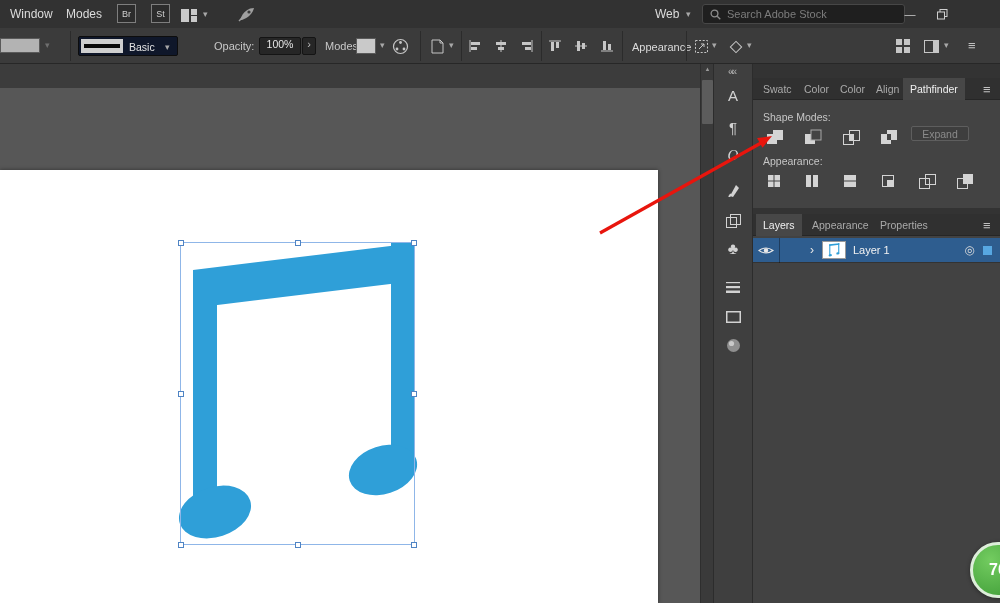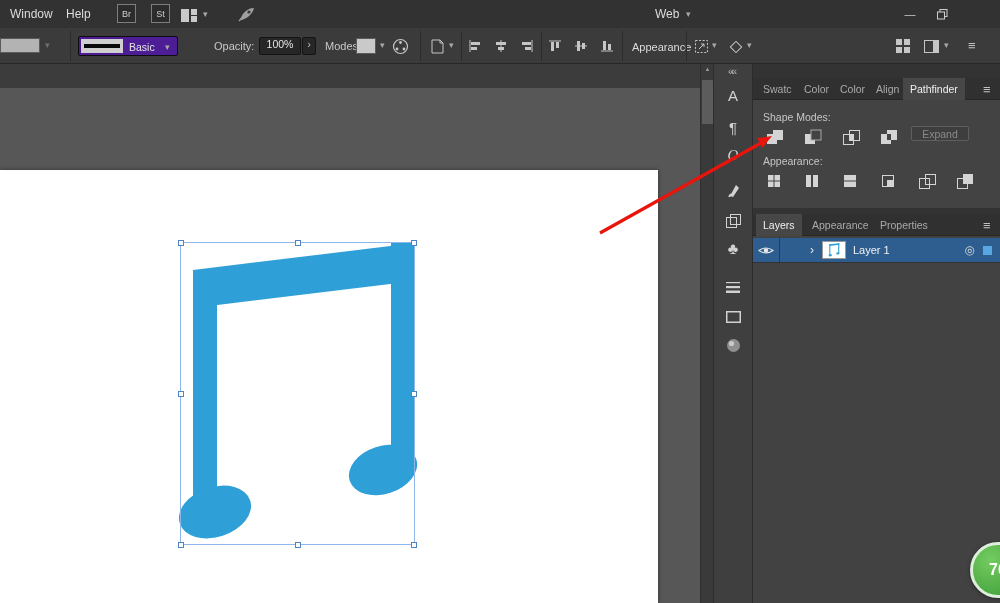--- a/index.html
+++ b/index.html
@@ -47,21 +47,21 @@
   .handle{width:6px;height:6px;background:#ffffff;border:1px solid #4f84c4;position:absolute}
   .selbox{border:1px solid #8fb6e8}
   
   .badge-circle{width:56px;height:56px;border-radius:50%;background:radial-gradient(circle at 35% 30%, #73cc60, #3c9a35);border:3px solid #ddeeda;display:flex;align-items:center;justify-content:center;color:#ffffff;font-weight:bold;font-size:16px;box-shadow:0 1px 4px rgba(0,0,0,.4)}
 </style>
 </head>
 <body>
 
 <div class="ab menubar">
   <span class="menu-item ab" style="left:0;top:0">Window</span>
-  <span class="menu-item ab" style="left:56px;top:0">Help</span>
+  <span class="menu-item ab" style="left:56px;top:0">Modes</span>
 
   <div class="ab badge-sq" style="left:117px;top:4px">Br</div>
   <div class="ab badge-sq" style="left:151px;top:4px">St</div>
 
   <span class="ab" style="left:181px;top:8px">
     <svg width="16" height="13">
         <rect x="0" y="0" width="8" height="13" fill="#c9c9c9"></rect>
         <rect x="10" y="0" width="6" height="6" fill="#c9c9c9"></rect>
         <rect x="10" y="7" width="6" height="6" fill="#c9c9c9"></rect>
       </svg>
@@ -72,36 +72,45 @@
     <svg width="18" height="16">
         <path d="M2 14 C5 5 11 2 16 2 C15 7 10 12 4 14 Z" fill="#9f9f9f"></path>
         <circle cx="11" cy="6" r="1.6" fill="#3a3a3a"></circle>
         <path d="M1 15 L5 11" stroke="#9f9f9f" stroke-width="1.4" fill="none"></path>
       </svg>
   </span>
 
   <span class="ab" style="left:655px;top:0;color:#dcdcdc;font-size:12px;line-height:28px">Web</span>
   <span class="ab chev" style="left:686px;top:10px">▾</span>
 
+  <div class="ab searchbox" style="left:702px;top:4px;width:203px">
+    <span style="display:flex">
+      <svg width="11" height="11">
+          <circle cx="4.5" cy="4.5" r="3.4" fill="none" stroke="#8d8d8d" stroke-width="1.3"></circle>
+          <line x1="7.2" y1="7.2" x2="10.3" y2="10.3" stroke="#8d8d8d" stroke-width="1.3"></line>
+        </svg>
+    </span>
+    <input placeholder="Search Adobe Stock" style="">
+  </div>
 
   <div class="ab winbtn" style="left:898px;top:5px">—</div>
   <div class="ab winbtn" style="left:930px;top:5px">
     <svg width="11" height="11">
         <rect x="3" y="0.5" width="7" height="7" fill="none" stroke="#cfcfcf"></rect>
         <rect x="0.5" y="3" width="7" height="7" fill="#323232" stroke="#cfcfcf"></rect>
       </svg>
   </div>
 </div>
 
 <div class="ab toolbar">
   <div class="ab" style="left:0;top:10px;width:40px;height:15px;background:#b3b3b3;border:1px solid #5a5a5a"></div>
   <span class="ab chev" style="left:45px;top:13px;color:#6f6f6f">▾</span>
   <div class="ab vdiv" style="left:70px;top:3px;height:30px"></div>
 
-  <div class="ab" style="left:78px;top:8px;width:100px;height:20px;background:#4c1d95;border:1px solid #0d0d0d;border-radius:2px">
+  <div class="ab" style="left:78px;top:8px;width:100px;height:20px;background:#0f172a;border:1px solid #0d0d0d;border-radius:2px">
     <div class="ab" style="left:2px;top:2px;width:42px;height:14px;background:#cfcfcf">
       <div class="ab" style="left:3px;top:5px;width:36px;height:4px;background:#0a0a0a"></div>
     </div>
     <span class="ab" style="left:50px;top:4px;color:#e3e3e3;font-size:10.5px">Basic</span>
     <span class="ab chev" style="left:86px;top:6px">▾</span>
   </div>
 
   <span class="ab lbl" style="left:214px;top:13px">Opacity:</span>
   <div class="ab tb-box" style="left:259px;top:9px;width:42px;height:18px">
     <span style="color:#e6e6e6;font-size:10.5px">100%</span>

